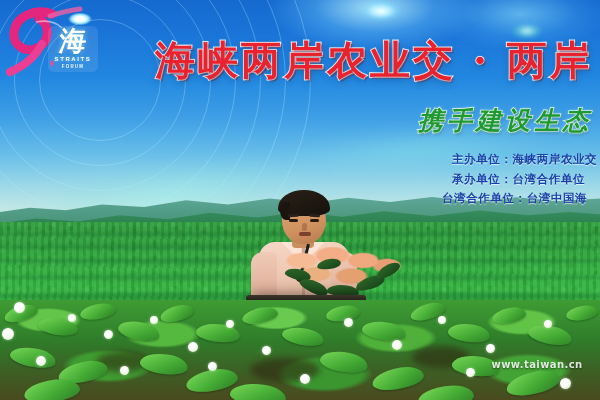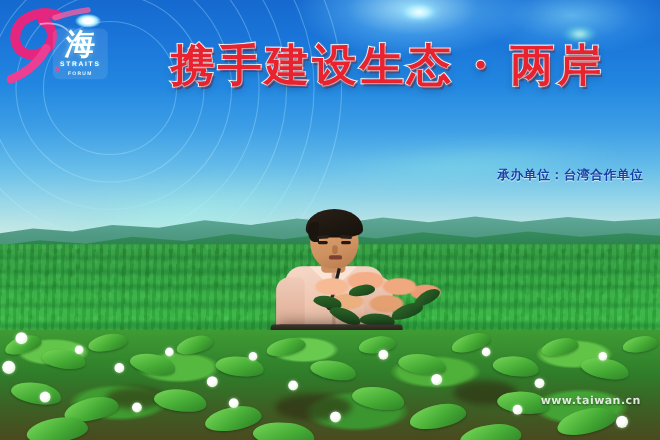--- a/index.html
+++ b/index.html
@@ -347,24 +347,27 @@
         <path d="M30 16 C40 14, 50 16, 56 22" fill="none" stroke="#ffffff" stroke-width="1.6" opacity=".5"></path>
       </svg>
     </div>
     <div class="seal"></div>
     <div class="hai">海</div>
     <div class="nine">9</div>
     <div class="straits">STRAITS</div>
     <div class="forum">FORUM</div>
   </div>
 
-  <div class="title">携手建设生态 · 两岸</div>
+  <div class="title">海峡两岸农业交 · 两岸</div>
+  <div class="subtitle">携手建设生态</div>
 
   <div class="orgs">
+    <div class="ln l1">主办单位：海峡两岸农业交</div>
     <div class="ln l2">承办单位：台湾合作单位</div>
+    <div class="ln l3">台湾合作单位：台湾中国海</div>
   </div>
 
   <div class="person">
     <div class="torso"></div>
     <div class="armL"></div>
     <div class="armR"></div>
     <div class="collar-l"></div>
     <div class="collar-r"></div>
     <div class="placket"></div>
     <div class="neck"></div>

